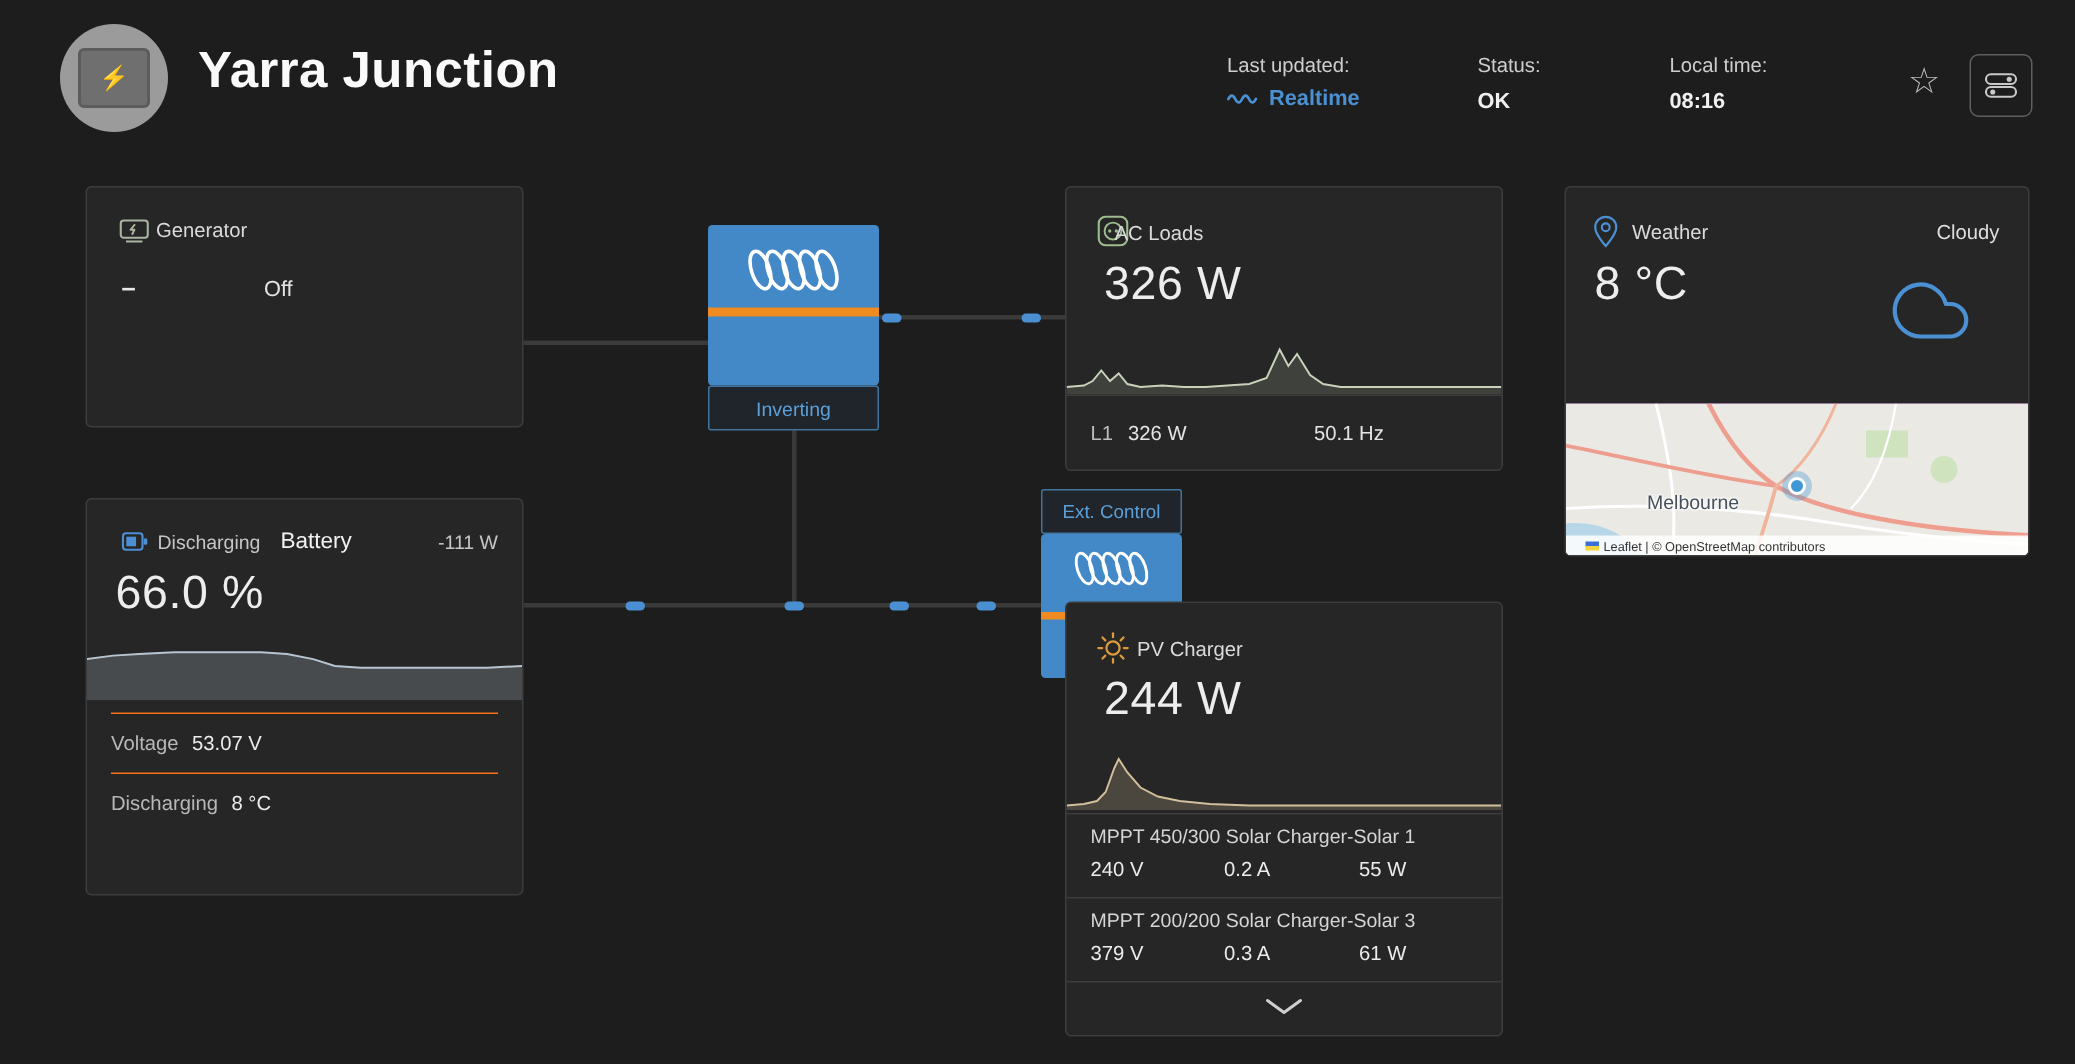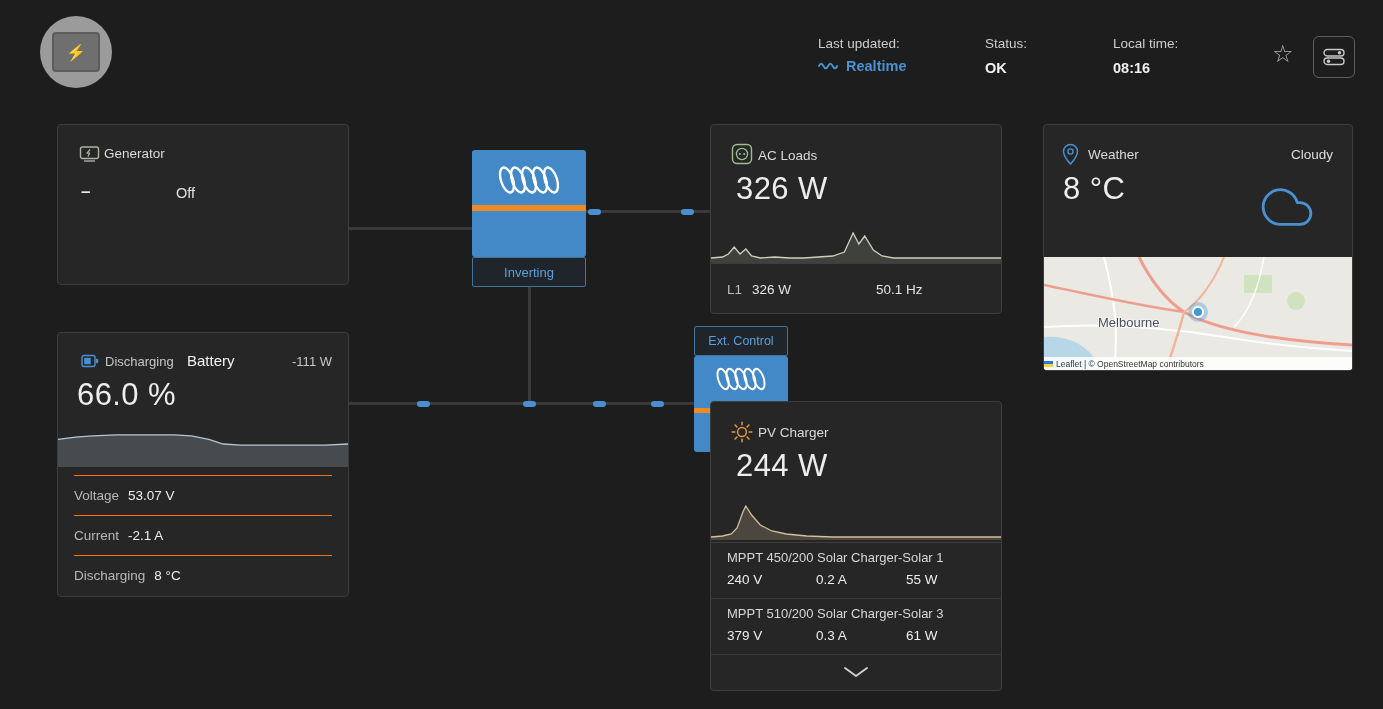--- a/index.html
+++ b/index.html
@@ -40,39 +40,40 @@
   .bat-row{height:39px;margin:0 16px;border-top:1px solid #f97316;display:flex;align-items:center;font-size:13.5px;}
   .bat-row .k{color:#b8b8b8;}
   .bat-row .v{color:#ececec;margin-left:9px;}
   
   .pv-div{position:absolute;left:0;right:0;border-top:1px solid #3d3d3d;}
   .trk-name{position:absolute;left:16px;font-size:13px;color:#d6d6d6;white-space:nowrap;}
   .trk-vals{position:absolute;left:16px;right:16px;font-size:13.5px;color:#ececec;}
   .trk-vals .tv{position:absolute;}
   .chev{position:absolute;left:50%;transform:translateX(-50%);cursor:pointer;}
   
-  .map{position:absolute;left:0;right:0;bottom:0;height:113px;overflow:hidden;border-radius:0 0 3px 3px;background:#f0abfc;}
+  .map{position:absolute;left:0;right:0;bottom:0;height:101px;overflow:hidden;border-radius:0 0 3px 3px;background:#f0abfc;}
   .map-city{position:absolute;left:54px;top:58px;font-size:13px;color:#45505c;
     text-shadow:0 0 2px #fff,0 0 2px #fff,0 0 3px #fff;}
   .marker-outer{position:absolute;left:144px;top:45px;width:20px;height:20px;border-radius:50%;background:rgba(63,151,211,.35);}
   .marker-inner{position:absolute;left:4px;top:4px;width:12px;height:12px;border-radius:50%;background:#3f97d3;
     border:2px solid #fff;box-sizing:border-box;}
   .attribution{position:absolute;left:0;right:0;bottom:0;height:13px;background:rgba(255,255,255,.85);
-    font-size:8.5px;color:#333;display:flex;align-items:center;padding-left:0;white-space:nowrap;overflow:hidden;}
+    font-size:8.5px;color:#333;display:flex;align-items:center;padding-left:13px;white-space:nowrap;overflow:hidden;}
   .flag{display:inline-block;width:9px;height:6px;margin-right:3px;
     background:linear-gradient(#3a6fd8 50%,#f5d33c 50%);}
 </style>
 </head>
 <body>
 
 <div class="app">
 
   <div class="logo">
     <div class="logo-inner">⚡</div>
   </div>
+  <div class="site-title">Yarra Junction</div>
 
   <div class="info-label" style="left:818px;top:36px;">Last updated:</div>
   <div class="info-value" style="left:818px;top:58px;">
     <svg width="22" height="12" viewBox="0 0 24 12">
       <path d="M1 6 q2.5 -5 5 0 t5 0 t5 0 t5 0" fill="none" stroke="#4a90d2" stroke-width="2" stroke-linecap="round"></path>
     </svg>
     <span class="realtime">Realtime</span>
   </div>
 
   <div class="info-label" style="left:985px;top:36px;">Status:</div>
@@ -145,21 +146,21 @@
     <div style="position:absolute;left:118px;top:60px;font-size:14.5px;color:#e2e2e2;">Off</div>
   </div>
 
   <div class="card" style="left:710px;top:124px;width:292px;height:190px;">
     <svg class="icon" style="left:20px;top:18px;" width="22" height="22" viewBox="0 0 22 22">
       <rect x="1.5" y="1.5" width="19" height="19" rx="4.5" fill="none" stroke="#9dbd8e" stroke-width="1.4"></rect>
       <circle cx="11" cy="11" r="5.6" fill="none" stroke="#9dbd8e" stroke-width="1.3"></circle>
       <circle cx="8.8" cy="11" r="1.1" fill="#9dbd8e"></circle>
       <circle cx="13.2" cy="11" r="1.1" fill="#9dbd8e"></circle>
     </svg>
-    <div class="card-title" style="left:47px;top:23px;">AC Loads</div>
+    <div class="card-title" style="left:32px;top:23px;">AC Loads</div>
     <div class="big" style="left:25px;top:46px;">326 W</div>
     <div class="spark" style="top:98px;height:40px;">
         <svg viewBox="0 0 100 40" preserveAspectRatio="none" style="width: 100%; height: 100%; display: block;">
           <polygon points="0,35 4,34 6,31 8,24 10,31 12,26 14,33 17,35 22,34 27,35 32,35 37,34 42,33 46,29 49,10 51,21 53,13 56,27 59,33 63,35 70,35 78,35 86,35 94,35 100,35 100,40 0,40" fill="rgba(200,210,186,0.16)"></polygon>
           <polyline points="0,35 4,34 6,31 8,24 10,31 12,26 14,33 17,35 22,34 27,35 32,35 37,34 42,33 46,29 49,10 51,21 53,13 56,27 59,33 63,35 70,35 78,35 86,35 94,35 100,35" fill="none" stroke="#c8d2ba" stroke-width="1.3" vector-effect="non-scaling-stroke"></polyline>
         </svg>
       </div>
     <div class="ac-footer">
       <span style="left:16px;" class="muted">L1</span>
       <span style="left:41px;">326 W</span>
@@ -218,24 +219,20 @@
           <polygon points="0,16 6,14 12,13 20,12 30,12 40,12 46,13 52,16 57,20 63,21 72,21 82,21 92,21 100,20 100,40 0,40" fill="rgba(183,197,211,0.24)"></polygon>
           <polyline points="0,16 6,14 12,13 20,12 30,12 40,12 46,13 52,16 57,20 63,21 72,21 82,21 92,21 100,20" fill="none" stroke="#b7c5d3" stroke-width="1.3" vector-effect="non-scaling-stroke"></polyline>
         </svg>
       </div>
     <div class="bat-rows">
       <div class="bat-row">
         <span class="k">Voltage</span>
         <span class="v">53.07 V</span>
       </div>
       <div class="bat-row">
-        <span class="k">Current</span>
-        <span class="v">-2.1 A</span>
-      </div>
-      <div class="bat-row">
         <span class="k">Discharging</span>
         <span class="v">8 °C</span>
       </div>
     </div>
   </div>
 
   <div class="card" style="left:710px;top:401px;width:292px;height:290px;z-index:4;">
     <svg class="icon" style="left:20px;top:19px;" width="22" height="22" viewBox="0 0 22 22">
       <circle cx="11" cy="11" r="4.4" fill="none" stroke="#dd9a3c" stroke-width="1.5"></circle>
       <g stroke="#dd9a3c" stroke-width="1.5" stroke-linecap="round">
@@ -252,29 +249,29 @@
     <div class="card-title" style="left:47px;top:23px;">PV Charger</div>
     <div class="big" style="left:25px;top:46px;">244 W</div>
     <div class="spark" style="top:98px;height:40px;">
         <svg viewBox="0 0 100 40" preserveAspectRatio="none" style="width: 100%; height: 100%; display: block;">
           <polygon points="0,37 4,36 7,34 9,28 11,12 12,6 14,15 17,25 21,31 26,34 33,36 42,37 55,37 70,37 85,37 100,37 100,40 0,40" fill="rgba(210,191,155,0.22)"></polygon>
           <polyline points="0,37 4,36 7,34 9,28 11,12 12,6 14,15 17,25 21,31 26,34 33,36 42,37 55,37 70,37 85,37 100,37" fill="none" stroke="#d2bf9b" stroke-width="1.3" vector-effect="non-scaling-stroke"></polyline>
         </svg>
       </div>
 
     <div class="pv-div" style="top:140px;"></div>
-    <div class="trk-name" style="top:148px;">MPPT 450/200 Solar Charger-Solar 1</div>
+    <div class="trk-name" style="top:148px;">MPPT 450/300 Solar Charger-Solar 1</div>
     <div class="trk-vals" style="top:170px;">
       <span class="tv" style="left:0;">240 V</span>
       <span class="tv" style="left:89px;">0.2 A</span>
       <span class="tv" style="left:179px;">55 W</span>
     </div>
 
     <div class="pv-div" style="top:196px;"></div>
-    <div class="trk-name" style="top:204px;">MPPT 510/200 Solar Charger-Solar 3</div>
+    <div class="trk-name" style="top:204px;">MPPT 200/200 Solar Charger-Solar 3</div>
     <div class="trk-vals" style="top:226px;">
       <span class="tv" style="left:0;">379 V</span>
       <span class="tv" style="left:89px;">0.3 A</span>
       <span class="tv" style="left:179px;">61 W</span>
     </div>
 
     <div class="pv-div" style="top:252px;"></div>
     <div class="chev" style="top:262px;">
       <svg width="28" height="12" viewBox="0 0 28 12">
         <path d="M3 2 L14 10 L25 2" fill="none" stroke="#cfcfcf" stroke-width="2" stroke-linecap="round" stroke-linejoin="round"></path>

